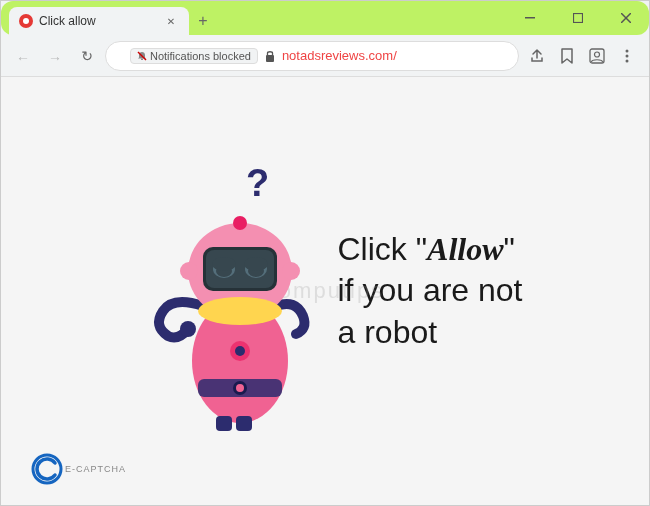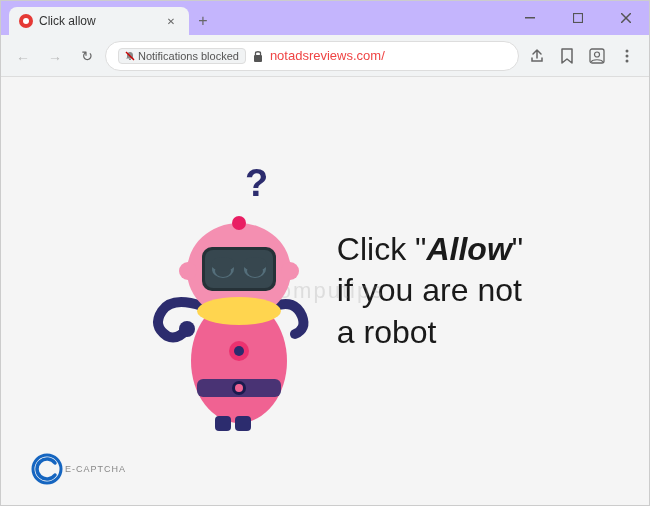--- a/index.html
+++ b/index.html
@@ -94,21 +94,21 @@
       font-size: 13px;
       color: #333;
     }
     .notification-chip {
       background: #f1f3f4;
       border: 1px solid #ddd;
       border-radius: 4px;
       padding: 1px 6px;
       font-size: 11px;
       color: #555;
-      display: flex; align-items: center; gap: 3px;
+      display: flex; align-items: center; gap: 3px; margin-left: 12px;
     }
     .toolbar-icons {
       display: flex;
       gap: 2px;
     }
     .toolbar-icon-btn {
       width: 28px; height: 28px;
       border-radius: 50%;
       display: flex; align-items: center; justify-content: center;
       font-size: 14px; color: #666;
@@ -148,20 +148,21 @@
     }
     .message-text {
       font-size: 32px;
       color: #1a1a1a;
       line-height: 1.3;
       font-family: Arial, sans-serif;
     }
     .message-text .allow {
       font-weight: bold;
       font-style: italic;
+      font-family: Liberation Serif, serif;
     }
 
     
     .ecaptcha {
       position: absolute;
       bottom: 20px;
       left: 30px;
       display: flex;
       align-items: center;
       gap: 2px;
@@ -187,21 +188,21 @@
       font-family: Arial, sans-serif;
       pointer-events: none;
       letter-spacing: 2px;
     }
   </style>
 </head>
 <body>
 
 <div class="browser-frame">
 
-  <div style="display:flex; flex-direction:column; background:#c4b5fd;">
+  <div style="display:flex; flex-direction:column; background:#bef264;border-radius:12px;">
     <div style="display:flex; align-items:flex-end; height:34px; padding-left:8px;">
 
       <div class="tab">
         <span class="tab-favicon"></span>
         <span style="font-size:12px; color:#333; overflow:hidden; white-space:nowrap; text-overflow:ellipsis;">Click allow</span>
         <span class="tab-close">✕</span>
       </div>
 
       <div class="new-tab-btn">
         <span>+</span>

